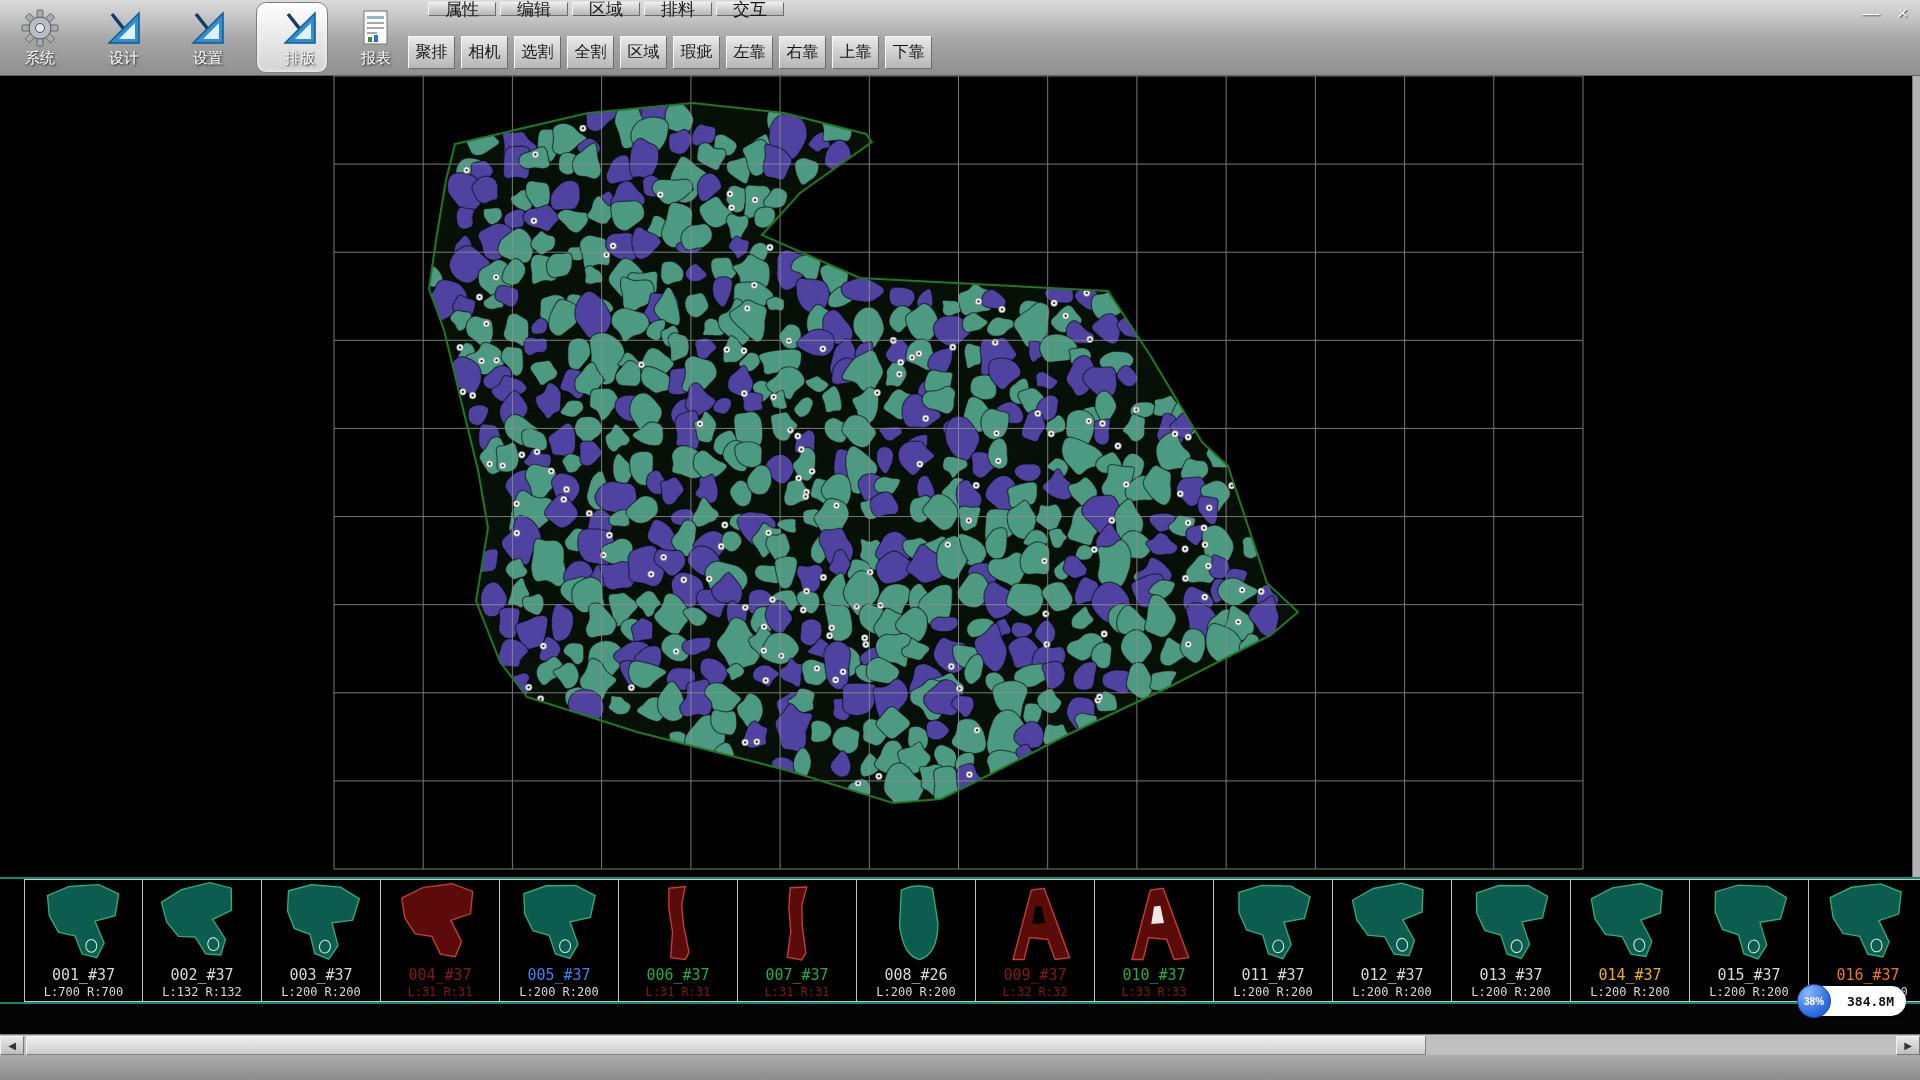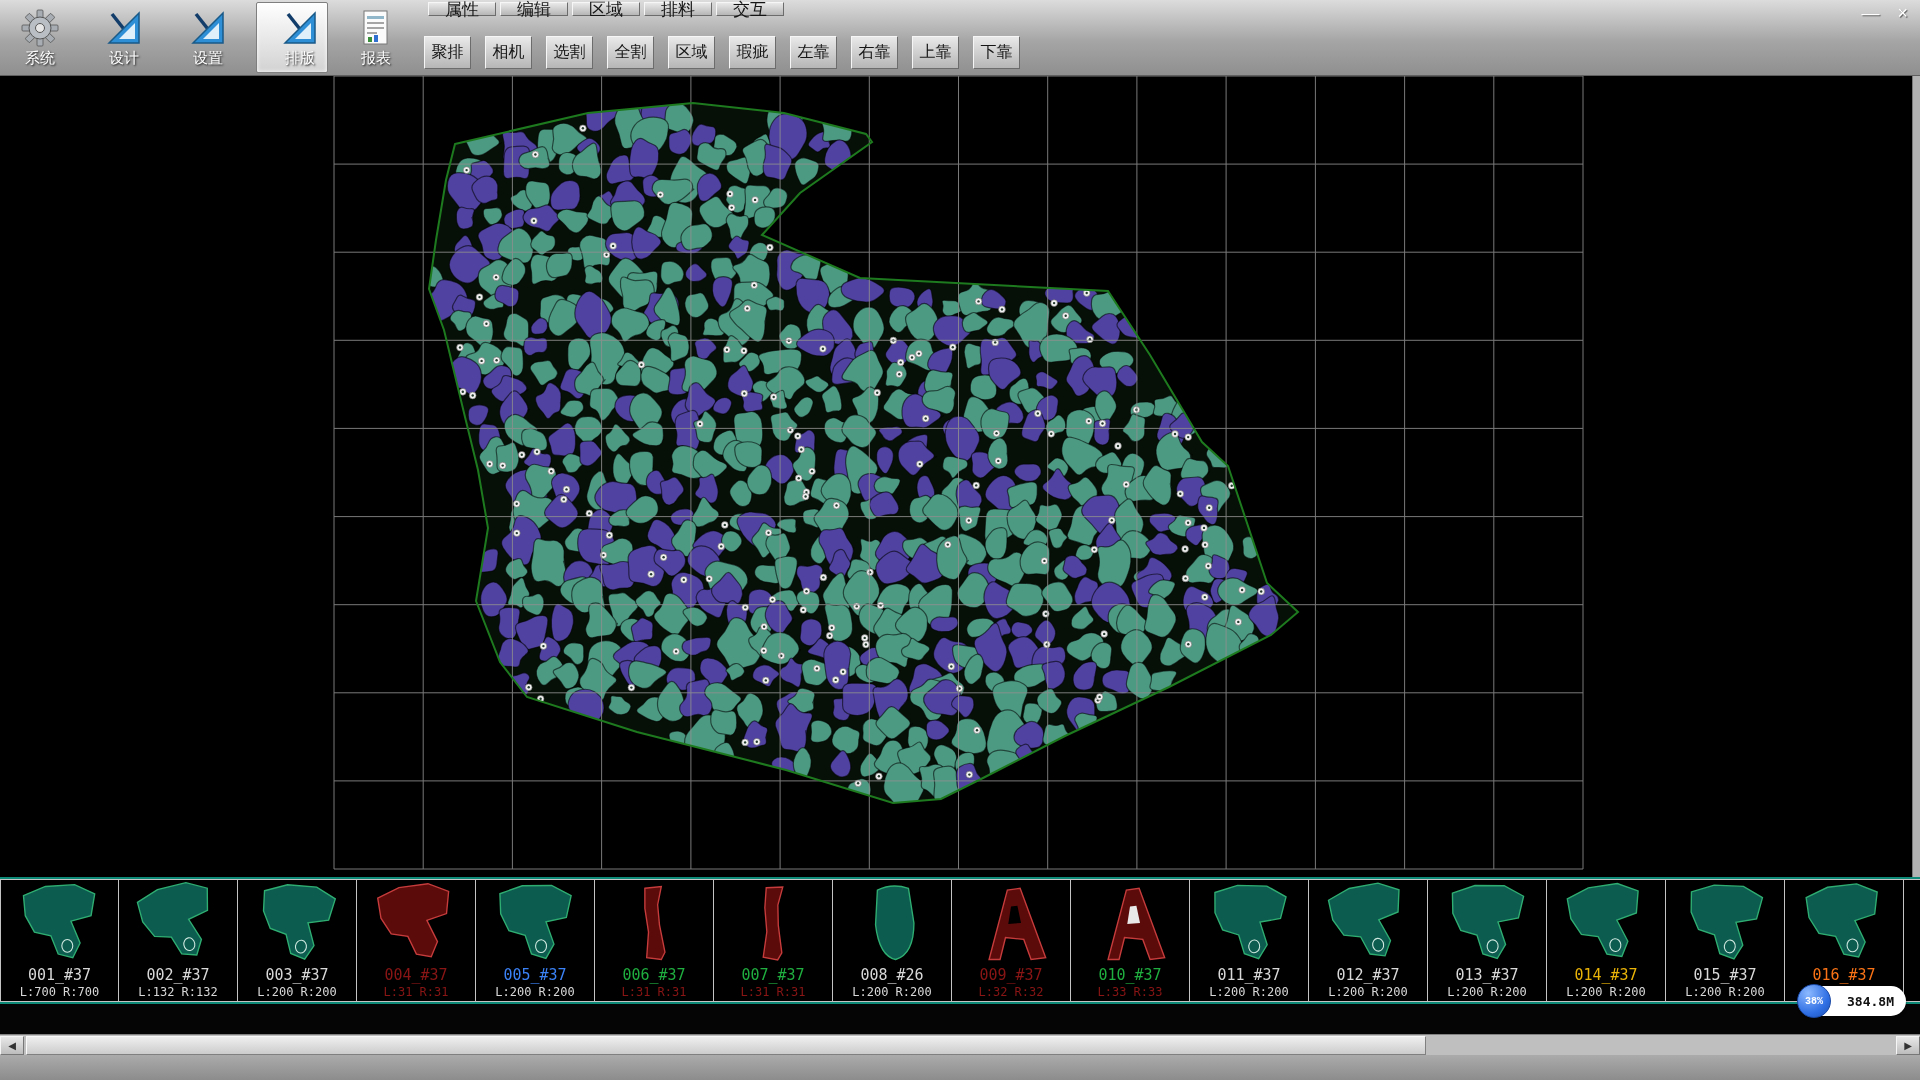--- a/index.html
+++ b/index.html
@@ -21,33 +21,33 @@
     width:72px; height:71px; display:flex; flex-direction:column;
     align-items:center; justify-content:center; cursor:default;
   }
   .tab .tab-icon { width:40px; height:40px; display:block; }
   .tab .tab-label {
     color:#fff; font-size:15px; margin-top:1px;
     text-shadow:1px 1px 2px rgba(0,0,0,.85);
   }
   .tab.active {
     background:linear-gradient(#ffffff,#d2d2d2);
-    border:1px solid #7f7f7f; border-radius:2px;
+    border:1px solid #7f7f7f; border-radius:10px;
     box-shadow:inset 0 0 4px #fff;
     padding-left:16px;
   }
   #menus-row { position:absolute; left:428px; top:2px; display:flex; gap:4px; }
   .btn3d {
     background:linear-gradient(#e9e9e9,#b6b6b6);
     border:1px solid; border-color:#f6f6f6 #6c6c6c #6c6c6c #f6f6f6;
     color:#151515; display:flex; align-items:center; justify-content:center;
     cursor:default;
   }
   .menu-btn { width:68px; height:14px; font-size:17px; }
-  #tools-row { position:absolute; left:424px; top:36px; display:flex; gap:14px; }
+  #tools-row { position:absolute; left:408px; top:36px; display:flex; gap:6px; }
   .tool-btn { width:47px; height:33px; font-size:16px; }
   #win-controls {
     position:absolute; right:12px; top:0px; display:flex; gap:18px;
     color:#fff; font-size:18px; line-height:26px;
     text-shadow:1px 1px 1px rgba(0,0,0,.6);
   }
   #win-controls span { cursor:default; }
 
   
   #canvas-wrap {
@@ -57,21 +57,21 @@
   #canvas-svg { position:absolute; left:0; top:0; }
   #right-frame {
     position:absolute; right:0; top:76px; width:8px; height:801px;
     background:#b2b2b2; border-left:1px solid #7a7a7a; z-index:15;
   }
 
   
   #thumb-strip {
     position:absolute; left:0; top:877px; width:1920px; height:127px;
     background:#000; display:flex; overflow:hidden;
-    border-top:2px solid #0e8a78; border-bottom:2px solid #0e8a78;
+    border-top:2px solid #0e8a78; border-bottom:2px solid #0e8a78;padding-left:24px;
   }
   .thumb-cell {
     flex:0 0 119px; width:119px; position:relative;
     border:1px solid #c4c4c4; border-left:none;
   }
   .thumb-cell:first-child { border-left:1px solid #c4c4c4; }
   .thumb-svg { position:absolute; left:3px; top:1px; width:112px; height:84px; }
   .thumb-name {
     position:absolute; bottom:17px; left:0; width:100%; text-align:center;
     font:15px "DejaVu Sans Mono", monospace;
@@ -87,21 +87,20 @@
     position:absolute; right:14px; top:986px; height:30px; z-index:30;
     background:#fff; border-radius:15px; display:flex; align-items:center;
     padding:0 12px 0 40px; box-shadow:0 1px 3px rgba(0,0,0,.5);
   }
   #progress-circle {
     position:absolute; left:-2px; top:-2px; width:34px; height:34px;
     border-radius:50%; color:#fff; font-size:10px; font-weight:bold;
     display:flex; align-items:center; justify-content:center;
     background:radial-gradient(circle at 32% 26%, #8cb9ff, #2f6fe4 62%, #1d4fb0);
     border:1px solid #1a49a6;
-    font-family:Liberation Mono, monospace;
   }
   #memory-label { color:#111; font:bold 13px "DejaVu Sans Mono", monospace;margin-left:8px; }
 
   
   #hscrollbar {
     position:absolute; left:0; top:1034px; width:1920px; height:21px;
     background:#bfbfbf; border-top:1px solid #828282;
   }
   .sb-btn {
     position:absolute; top:1px; width:24px; height:19px; font-size:10px;

